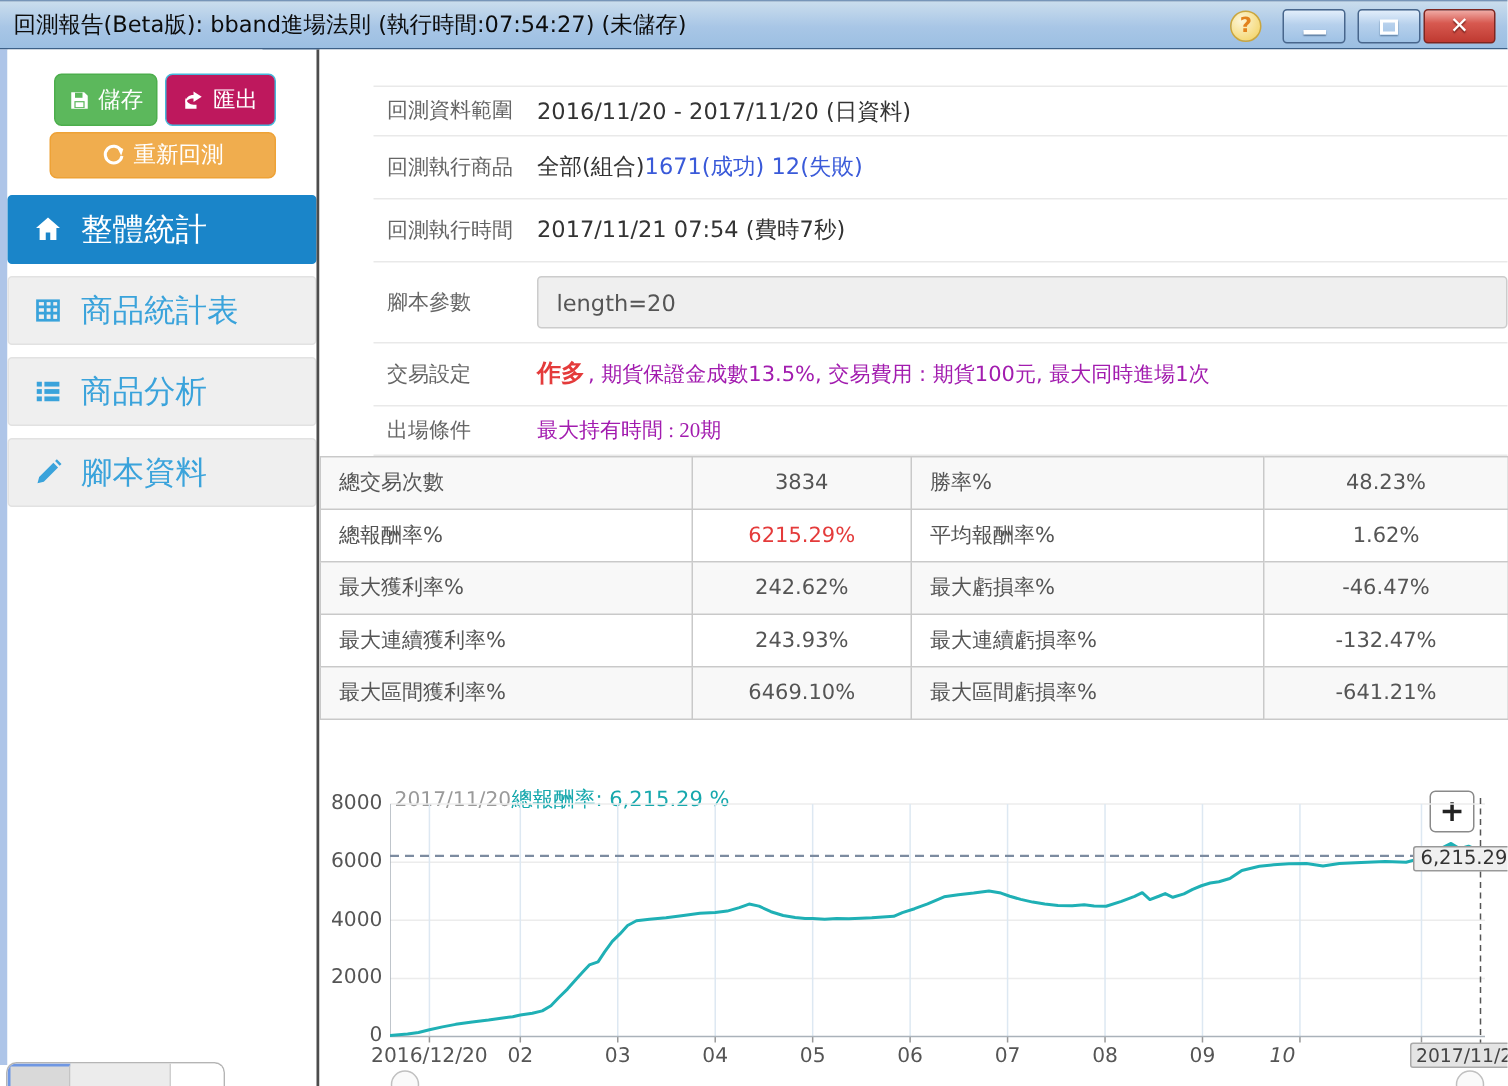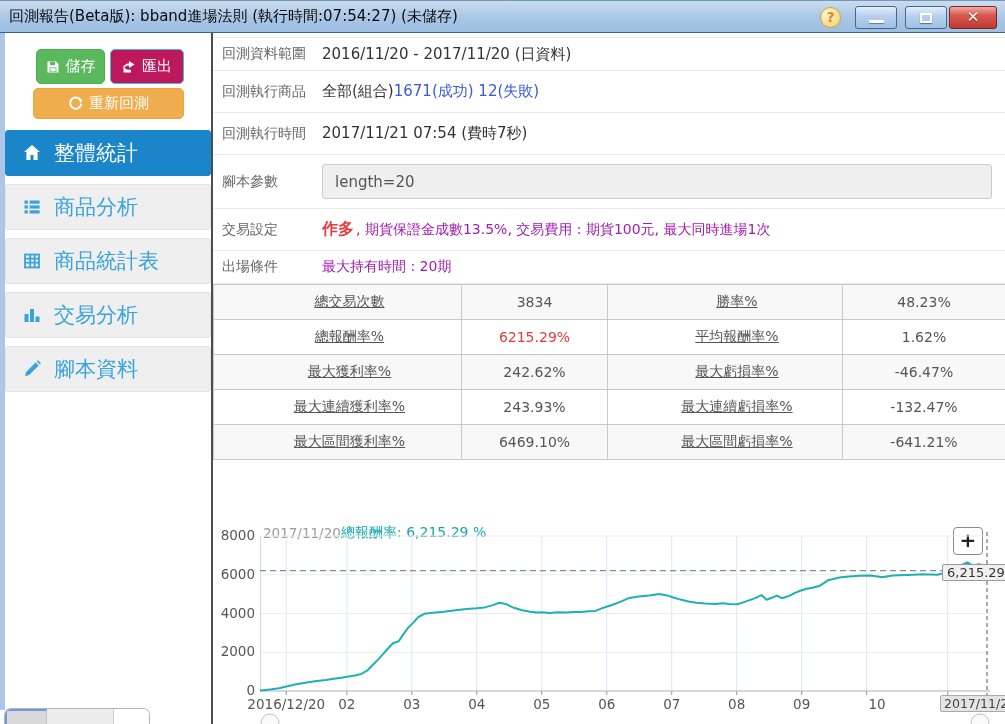--- a/index.html
+++ b/index.html
@@ -33,34 +33,34 @@
   .menu-item.active{background:#1a85c9;border-color:#1a85c9;color:#fff;}
   #divider{position:absolute;left:211px;top:33px;width:2px;height:691px;background:#4d4d4d;}
   
   #bg-tabs{position:absolute;left:4px;top:708px;width:146px;height:16px;background:#fff;
     border:1px solid #b5b5b5;border-bottom:none;border-radius:7px 7px 0 0;display:flex;overflow:hidden;z-index:5;}
   #bg-tab1{width:42px;background:#d9d9d9;border-top:2px solid #6f97e3;border-left:2px solid #6f97e3;border-right:1px solid #c4c4c4;}
   #bg-tab2{width:67px;background:#ececec;border-right:1px solid #cfcfcf;}
   #bg-tab3{flex:1;background:#fff;}
   
   #content{position:absolute;left:213px;top:33px;width:792px;height:691px;background:#fff;}
-  #info-rows{margin-top:4px;}
+  #info-rows{margin-top:24px;padding-left:36px;}
   .info-row{display:flex;align-items:center;border-top:1px solid #e9e9e9;padding-left:9px;}
-  .info-row:last-child{border-bottom:1px solid #e9e9e9;}
+  .info-row:last-child{border-bottom:1px solid #e9e9e9;font-family:Liberation Serif, serif;}
   .info-label{width:100px;font-size:14px;color:#666;flex-shrink:0;}
   .info-value{font-size:15px;color:#333;}
   .link{color:#3a5ad9;cursor:pointer;}
   .red-strong{color:#e43b3b;font-weight:bold;font-size:16px;margin-right:2px;}
   .dim{font-size:14px;color:#a21caf;}
   #param-input{width:670px;height:35px;background:#efefef;border:1px solid #cccccc;border-radius:3px;
     padding:0 12px;font-size:15px;color:#555;font-family:"DejaVu Sans","Liberation Sans",sans-serif;}
   
   #stats-table{border-collapse:collapse;width:792px;table-layout:fixed;}
   #stats-table td{border:1px solid #c9c9c9;height:35px;font-size:14px;color:#555;padding:0;}
-  #stats-table td.lbl{text-align:center;padding-left:24px;text-decoration:underline;}
+  #stats-table td.lbl{text-align:left;padding-left:12px;}
   #stats-table td.val{text-align:center;}
   #stats-table tr:nth-child(odd){background:#f8f8f8;}
   #stats-table td.red{color:#e43b3b;}
   
   #chart{position:absolute;left:0;top:485px;width:792px;height:206px;overflow:hidden;}
   #plot{position:absolute;left:47px;top:0;width:730px;height:206px;}
   .grid-h{stroke:#ececec;stroke-width:1;}
   .grid-v{stroke:#dde8f2;stroke-width:1;}
   .axis{stroke:#aab2ba;stroke-width:1;}
   .tickmark{stroke:#999;stroke-width:1;}
@@ -125,49 +125,39 @@
     <div class="menu-item active">
       <span class="mi-icon">
         <svg width="22" height="20" viewBox="0 0 20 20" fill="currentColor">
             <path d="M10 2l8 7h-2.4v8h-4.1v-5H8.5v5H4.4V9H2z"></path>
           </svg>
       </span>
       <span>整體統計</span>
     </div>
     <div class="menu-item">
       <span class="mi-icon">
+        <svg width="22" height="20" viewBox="0 0 20 20" fill="none" stroke="currentColor" stroke-width="1.8">
+            <rect x="3" y="3.5" width="14" height="13"></rect>
+            <path d="M3 7.6h14M3 11.7h14M8.2 3.5v13M12.6 3.5v13"></path>
+          </svg>
+      </span>
+      <span>商品統計表</span>
+    </div>
+    <div class="menu-item">
+      <span class="mi-icon">
         <svg width="22" height="20" viewBox="0 0 20 20" fill="currentColor">
             <rect x="2.5" y="3.5" width="3.4" height="3.2"></rect>
             <rect x="7.6" y="3.5" width="10" height="3.2"></rect>
             <rect x="2.5" y="8.4" width="3.4" height="3.2"></rect>
             <rect x="7.6" y="8.4" width="10" height="3.2"></rect>
             <rect x="2.5" y="13.3" width="3.4" height="3.2"></rect>
             <rect x="7.6" y="13.3" width="10" height="3.2"></rect>
           </svg>
       </span>
       <span>商品分析</span>
-    </div>
-    <div class="menu-item">
-      <span class="mi-icon">
-        <svg width="22" height="20" viewBox="0 0 20 20" fill="none" stroke="currentColor" stroke-width="1.8">
-            <rect x="3" y="3.5" width="14" height="13"></rect>
-            <path d="M3 7.6h14M3 11.7h14M8.2 3.5v13M12.6 3.5v13"></path>
-          </svg>
-      </span>
-      <span>商品統計表</span>
-    </div>
-    <div class="menu-item">
-      <span class="mi-icon">
-        <svg width="22" height="20" viewBox="0 0 20 20" fill="currentColor">
-            <rect x="2.5" y="9" width="4" height="8"></rect>
-            <rect x="8" y="4" width="4" height="13"></rect>
-            <rect x="13.5" y="11.5" width="4" height="5.5"></rect>
-          </svg>
-      </span>
-      <span>交易分析</span>
     </div>
     <div class="menu-item">
       <span class="mi-icon">
         <svg width="22" height="20" viewBox="0 0 20 20" fill="currentColor">
             <path d="M3 17.2l1.1-4.2L13.6 3.5l3.1 3.1-9.5 9.5zM14.7 2.4l1.2-1.2 3.1 3.1-1.2 1.2z"></path>
           </svg>
       </span>
       <span>腳本資料</span>
     </div>
   </div>
@@ -304,18 +294,18 @@
     <div id="xaxis">
         <span class="xtick" style="left: 28.28px;">2016/12/20</span>
         <span class="xtick" style="left: 88.87px;">02</span>
         <span class="xtick" style="left: 153.84px;">03</span>
         <span class="xtick" style="left: 218.81px;">04</span>
         <span class="xtick" style="left: 283.78px;">05</span>
         <span class="xtick" style="left: 348.75px;">06</span>
         <span class="xtick" style="left: 413.72px;">07</span>
         <span class="xtick" style="left: 478.69px;">08</span>
         <span class="xtick" style="left: 543.66px;">09</span>
-        <span class="xtick" style="left: 619px;">10</span>
+        <span class="xtick" style="left: 597px; font-style: italic;">10</span>
       </div>
     <div id="end-value-box">6,215.29</div>
     <div id="end-date-box">2017/11/20</div>
   </div>
 </div>
 
 </body></html>

